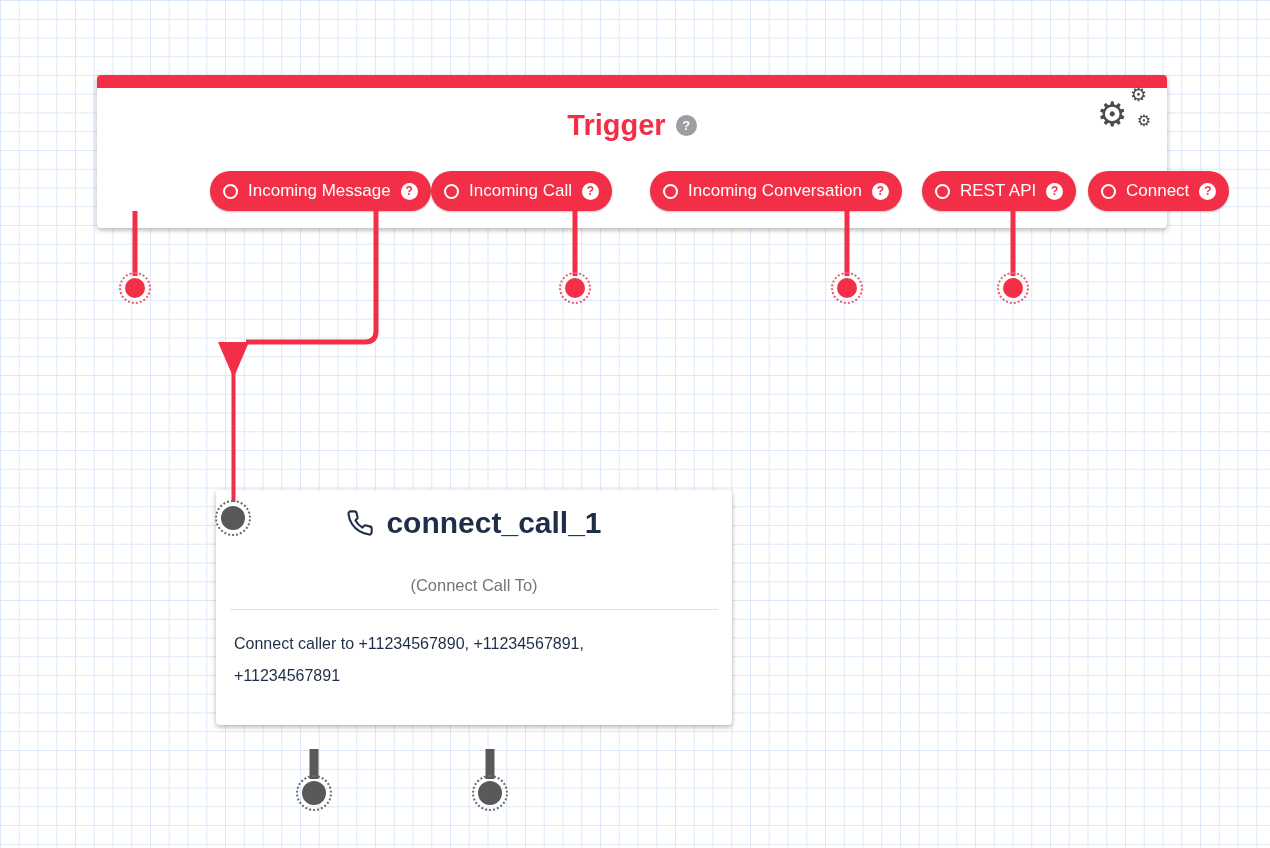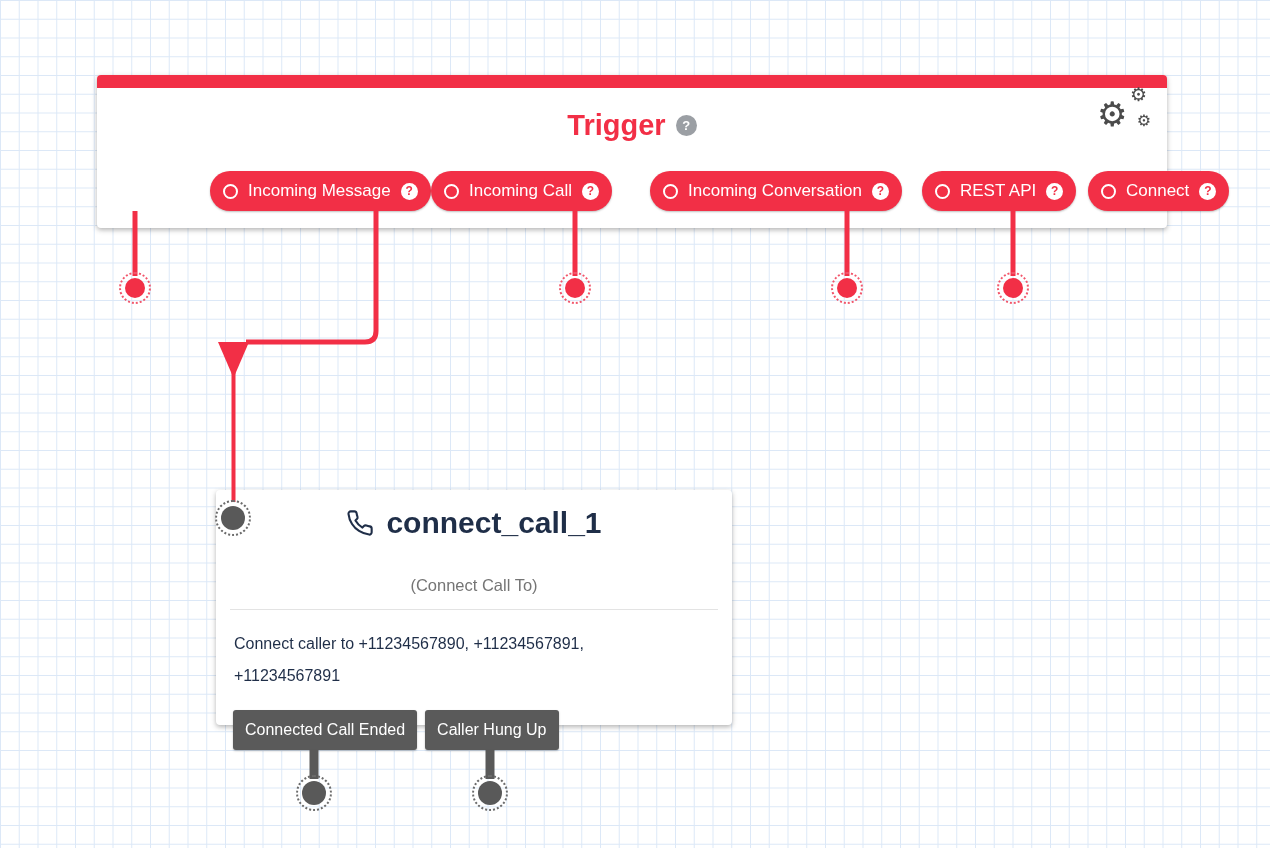--- a/index.html
+++ b/index.html
@@ -154,24 +154,20 @@
   <div class="node-card">
     <div class="node-title-row">
       <svg width="28" height="28" viewBox="0 0 24 24" fill="none" stroke="#1F2E48" stroke-width="1.8" stroke-linecap="round" stroke-linejoin="round">
         <path d="M22 16.92v3a2 2 0 0 1-2.18 2 19.79 19.79 0 0 1-8.63-3.07 19.5 19.5 0 0 1-6-6 19.79 19.79 0 0 1-3.07-8.67A2 2 0 0 1 4.11 2h3a2 2 0 0 1 2 1.72 12.84 12.84 0 0 0 .7 2.81 2 2 0 0 1-.45 2.11L8.09 9.91a16 16 0 0 0 6 6l1.27-1.27a2 2 0 0 1 2.11-.45 12.84 12.84 0 0 0 2.81.7A2 2 0 0 1 22 16.92z"></path>
       </svg>
       <span class="node-name">connect_call_1</span>
     </div>
     <div class="node-subtitle">(Connect Call To)</div>
     <div class="node-divider"></div>
     <div class="node-desc">Connect caller to +11234567890, +11234567891, +11234567891</div>
-    <div class="transitions">
-      <div class="transition-btn">Connected Call Ended</div>
-      <div class="transition-btn">Caller Hung Up</div>
-    </div>
   </div>
 
   <svg class="connectors" width="1270" height="848">
 
     <path d="M135 211 V276" stroke="#F22F46" stroke-width="5" fill="none"></path>
     <path d="M575 211 V276" stroke="#F22F46" stroke-width="5" fill="none"></path>
     <path d="M847 211 V276" stroke="#F22F46" stroke-width="5" fill="none"></path>
     <path d="M1013 211 V276" stroke="#F22F46" stroke-width="5" fill="none"></path>
 
     <g>

